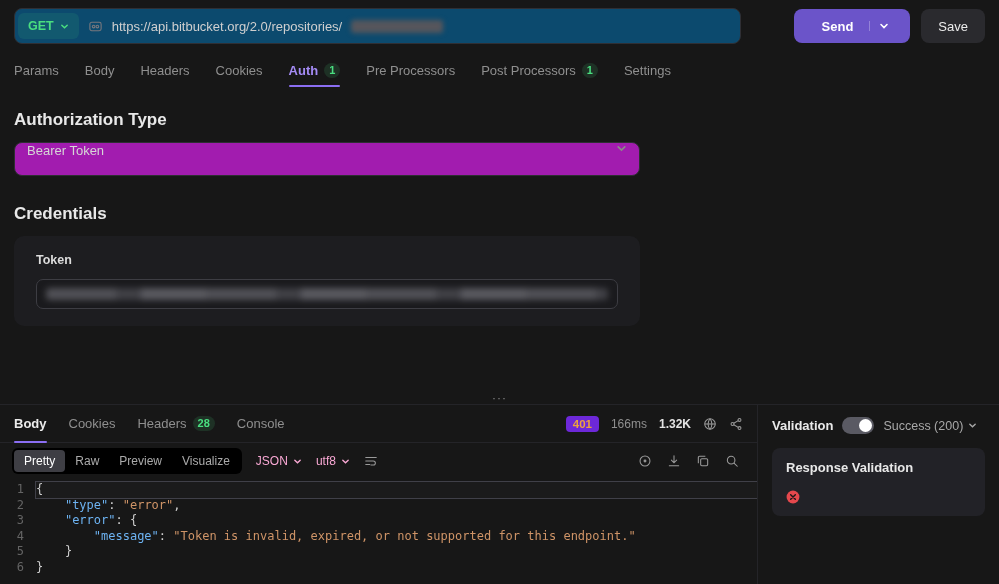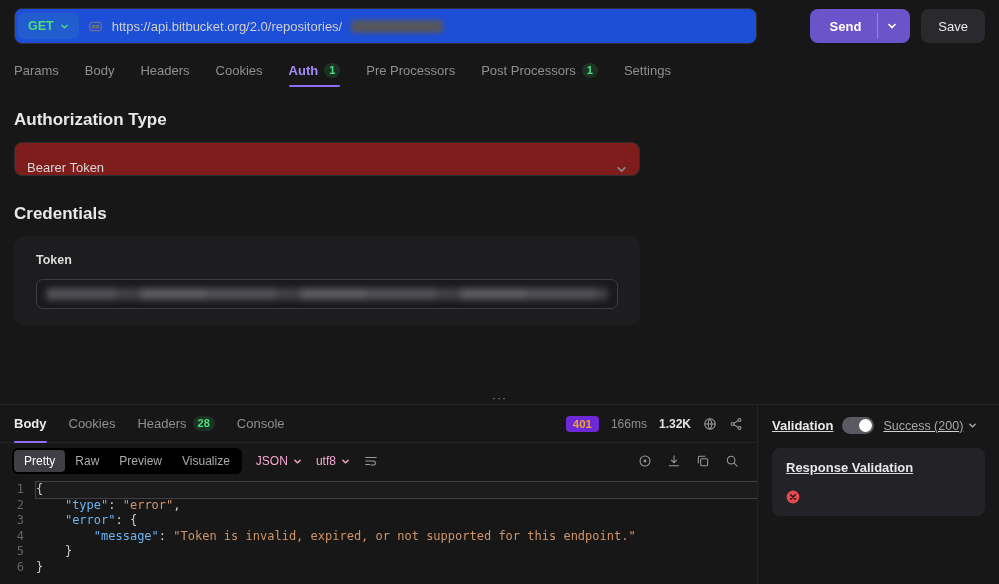--- a/index.html
+++ b/index.html
@@ -9,38 +9,38 @@
     color: #d4d4d4;
     font-family: "Liberation Sans", sans-serif;
     overflow: hidden;
   }
   .app { display: flex; flex-direction: column; height: 100%; }
 
   
   .topbar { display: flex; align-items: center; gap: 11px; padding: 8px 14px 6px; }
   .url-box {
     flex: 1; display: flex; align-items: center; gap: 9px; height: 36px;
-    background: #1d4ed8; border: 1px solid #2f2f34; border-radius: 8px;
+    background: #0c4a6e; border: 1px solid #2f2f34; border-radius: 8px;
     padding: 0 10px 0 3px; min-width: 0; cursor: text;
   }
   .method-btn {
     display: flex; align-items: center; gap: 6px; flex: none;
     background: rgba(74,222,128,.10); color: var(--green, #4ade80);
     border: none; border-radius: 6px; padding: 6px 10px;
     font: 700 12.5px "Liberation Sans", sans-serif; cursor: pointer;
   }
   .url-badge {
     flex: none; display: flex; color: #77777d;
   }
   .url-text { font-size: 13px; color: #cfcfcf; white-space: nowrap; }
   .redacted-url { width: 92px; height: 13px; border-radius: 3px; background: #56565c; filter: blur(2.5px); flex: none; }
   .send-btn {
     display: flex; align-items: stretch; height: 34px; flex: none;
     background: var(--accent, #6b54c9); border: none; border-radius: 8px;
-    color: #fff; overflow: hidden; cursor: pointer; padding: 4px; margin-left: 42px;
+    color: #fff; overflow: hidden; cursor: pointer; padding: 12px; margin-left: 42px;
   }
   .send-label { display: flex; align-items: center; padding: 0 16px; font: 600 13px "Liberation Sans", sans-serif; }
   .send-caret { display: flex; align-items: center; padding: 0 9px; border-left: 1px solid rgba(255,255,255,.28); }
   .save-btn {
     height: 34px; flex: none; background: #2a2a2e; color: #ececec; border: none;
     border-radius: 8px; padding: 0 17px; font: 400 13px "Liberation Sans", sans-serif; cursor: pointer;
   }
 
   
   .req-tabs { display: flex; align-items: flex-start; gap: 26px; padding: 0 14px; height: 40px; flex: none; }
@@ -49,22 +49,22 @@
   .rtab.active::after { content: ""; position: absolute; left: 0; right: 0; bottom: 3px; height: 2px; border-radius: 2px; background: #8b6ef3; }
   .count-badge {
     font-size: 11px; line-height: 15px; padding: 0 5px; border-radius: 8px; font-weight: 600;
     color: var(--green, #4ade80); background: rgba(74,222,128,.13);
   }
 
   
   .main { flex: 1; padding: 12px 14px; min-height: 0; }
   .field-label { font-size: 17px; font-weight: 700; color: #e8e8e8; margin: 8px 0 12px; }
   .select-box {
-    width: 626px; height: 34px; background: #7f1d1d; border: 1px solid #2e2e33; border-radius: 8px;
-    display: flex; align-items: flex-end; justify-content: space-between; padding: 0 12px;
+    width: 626px; height: 34px; background: #a21caf; border: 1px solid #2e2e33; border-radius: 8px;
+    display: flex; align-items: flex-start; justify-content: space-between; padding: 0 12px;
     font-size: 13px; color: #d6d6d6; cursor: pointer;
   }
   .cred-label { margin-top: 28px; }
   .cred-card { width: 626px; background: #1d1d20; border-radius: 10px; padding: 17px 22px; }
   .token-label { font-size: 12.5px; font-weight: 700; color: #dcdcdc; }
   .token-input {
     margin-top: 12px; height: 30px; border: 1px solid #3d3d43; background: #1a1a1d;
     border-radius: 7px; display: flex; align-items: center; padding: 0 9px; cursor: text;
   }
   .redacted-token {
@@ -99,21 +99,21 @@
   .code-area { flex: 1; overflow: hidden; font-family: "DejaVu Sans Mono", monospace; font-size: 12px; line-height: 15.5px; padding-top: 3px; }
   .code-row { display: flex; }
   .ln { width: 36px; text-align: right; padding-right: 12px; color: #646464; flex: none; user-select: none; }
   .lc { white-space: pre; flex: 1; padding-right: 8px; min-width: 0; }
   .lc.cursor-line { outline: 1px solid #404048; background: rgba(255,255,255,.02); }
   .tok-k { color: #6db3f2; }
   .tok-s { color: #cf9467; }
   .tok-p { color: #d0d0d0; }
 
   
-  .resp-right { width: 242px; flex: none; border-left: 1px solid #242428; padding: 12px 14px; text-decoration: underline; }
+  .resp-right { width: 242px; flex: none; border-left: 1px solid #242428; padding: 12px 14px; }
   .validation-row { display: flex; align-items: center; gap: 9px; }
   .validation-label { color: #e9e9e9; font-size: 13px; font-weight: 600; }
   .toggle { width: 32px; height: 17px; border-radius: 9px; background: #5a5a63; position: relative; cursor: pointer; flex: none; border: none; }
   .toggle::after { content: ""; position: absolute; top: 2px; right: 2px; width: 13px; height: 13px; background: #fff; border-radius: 50%; }
   .profile-dd { display: flex; align-items: center; gap: 5px; color: #a8a8a8; font-size: 12.5px; cursor: pointer; white-space: nowrap; }
   .validation-card { margin-top: 14px; background: #222227; border-radius: 8px; padding: 12px 14px; }
   .validation-title { color: #e8e8e8; font-size: 13px; font-weight: 600; }
   .validation-item { margin-top: 12px; display: flex; gap: 8px; font-size: 13px; color: #cdcdcd; line-height: 20px; }
   .err-icon { flex: none; margin-top: 3px; display: flex; }
 </style>

